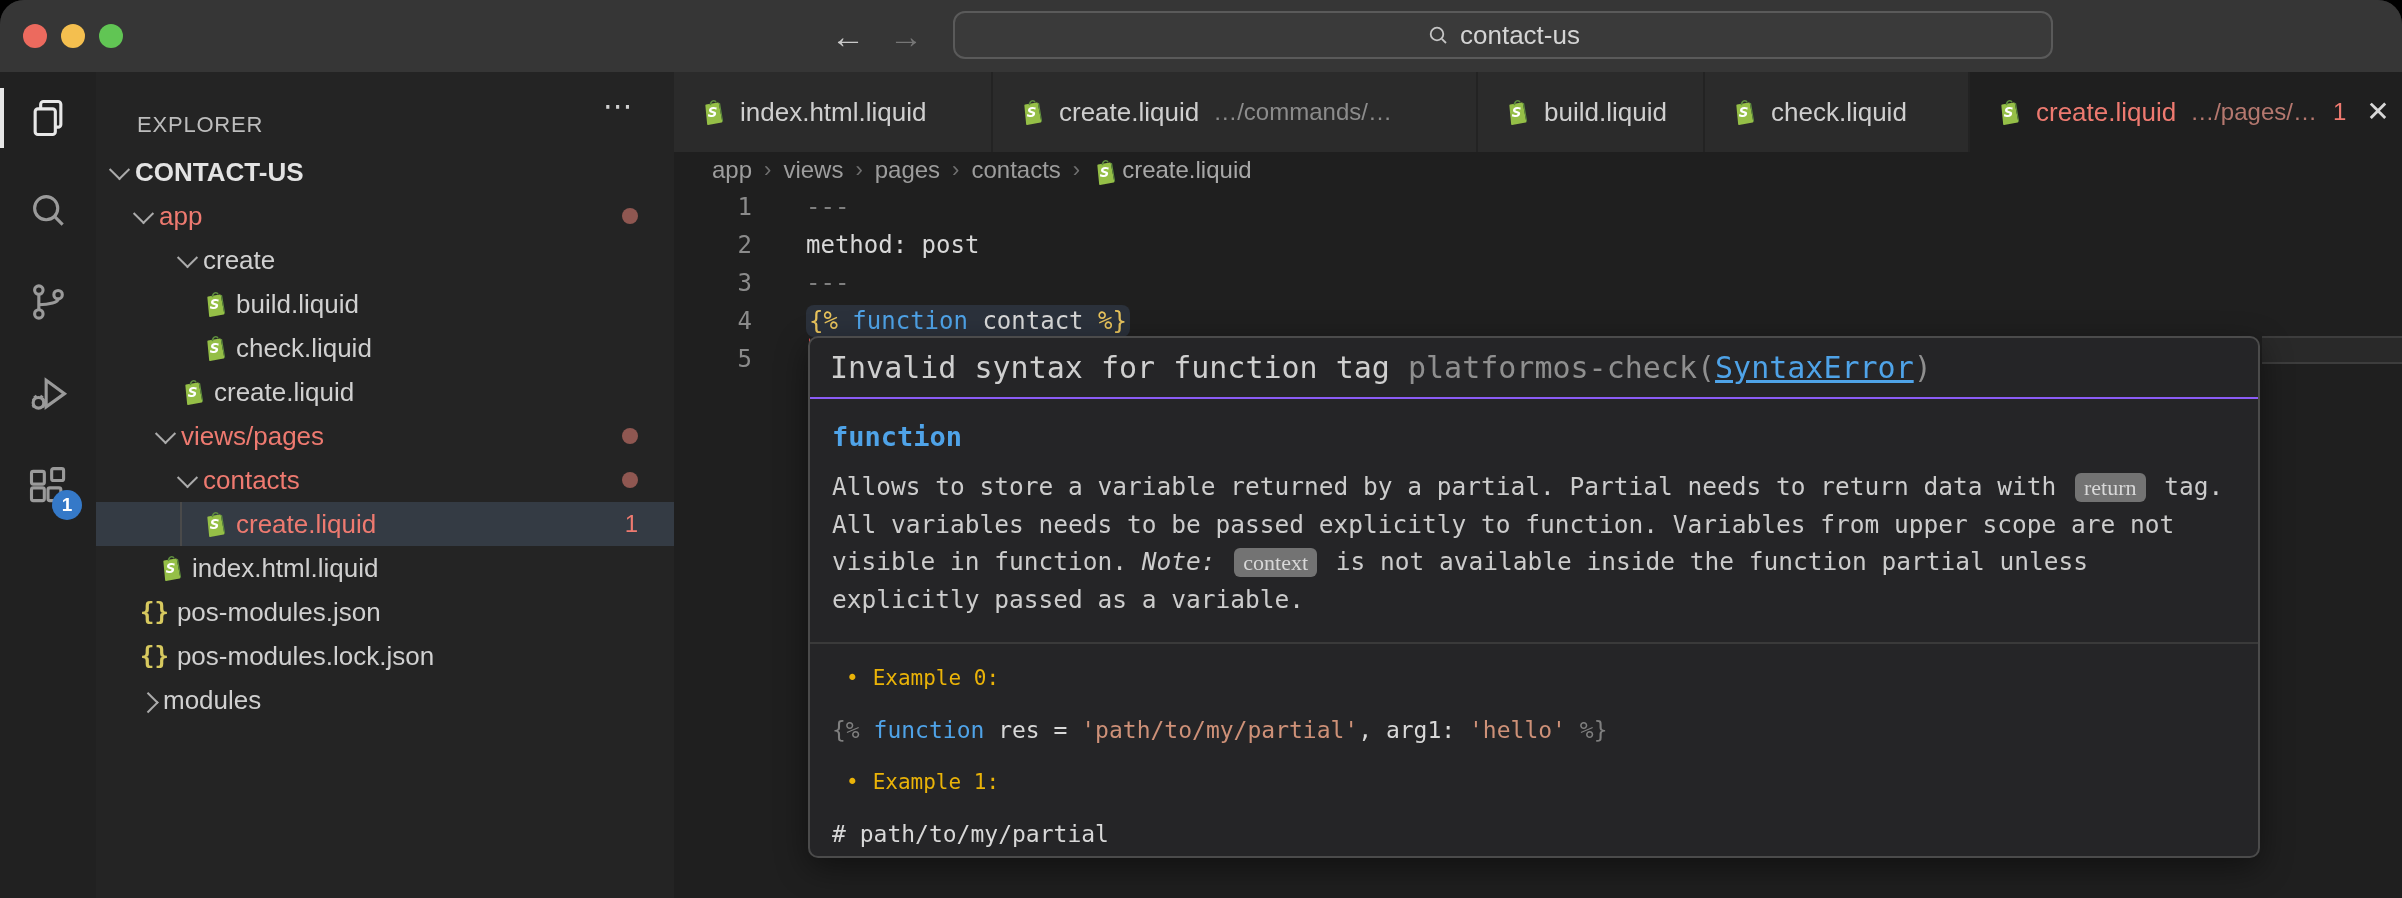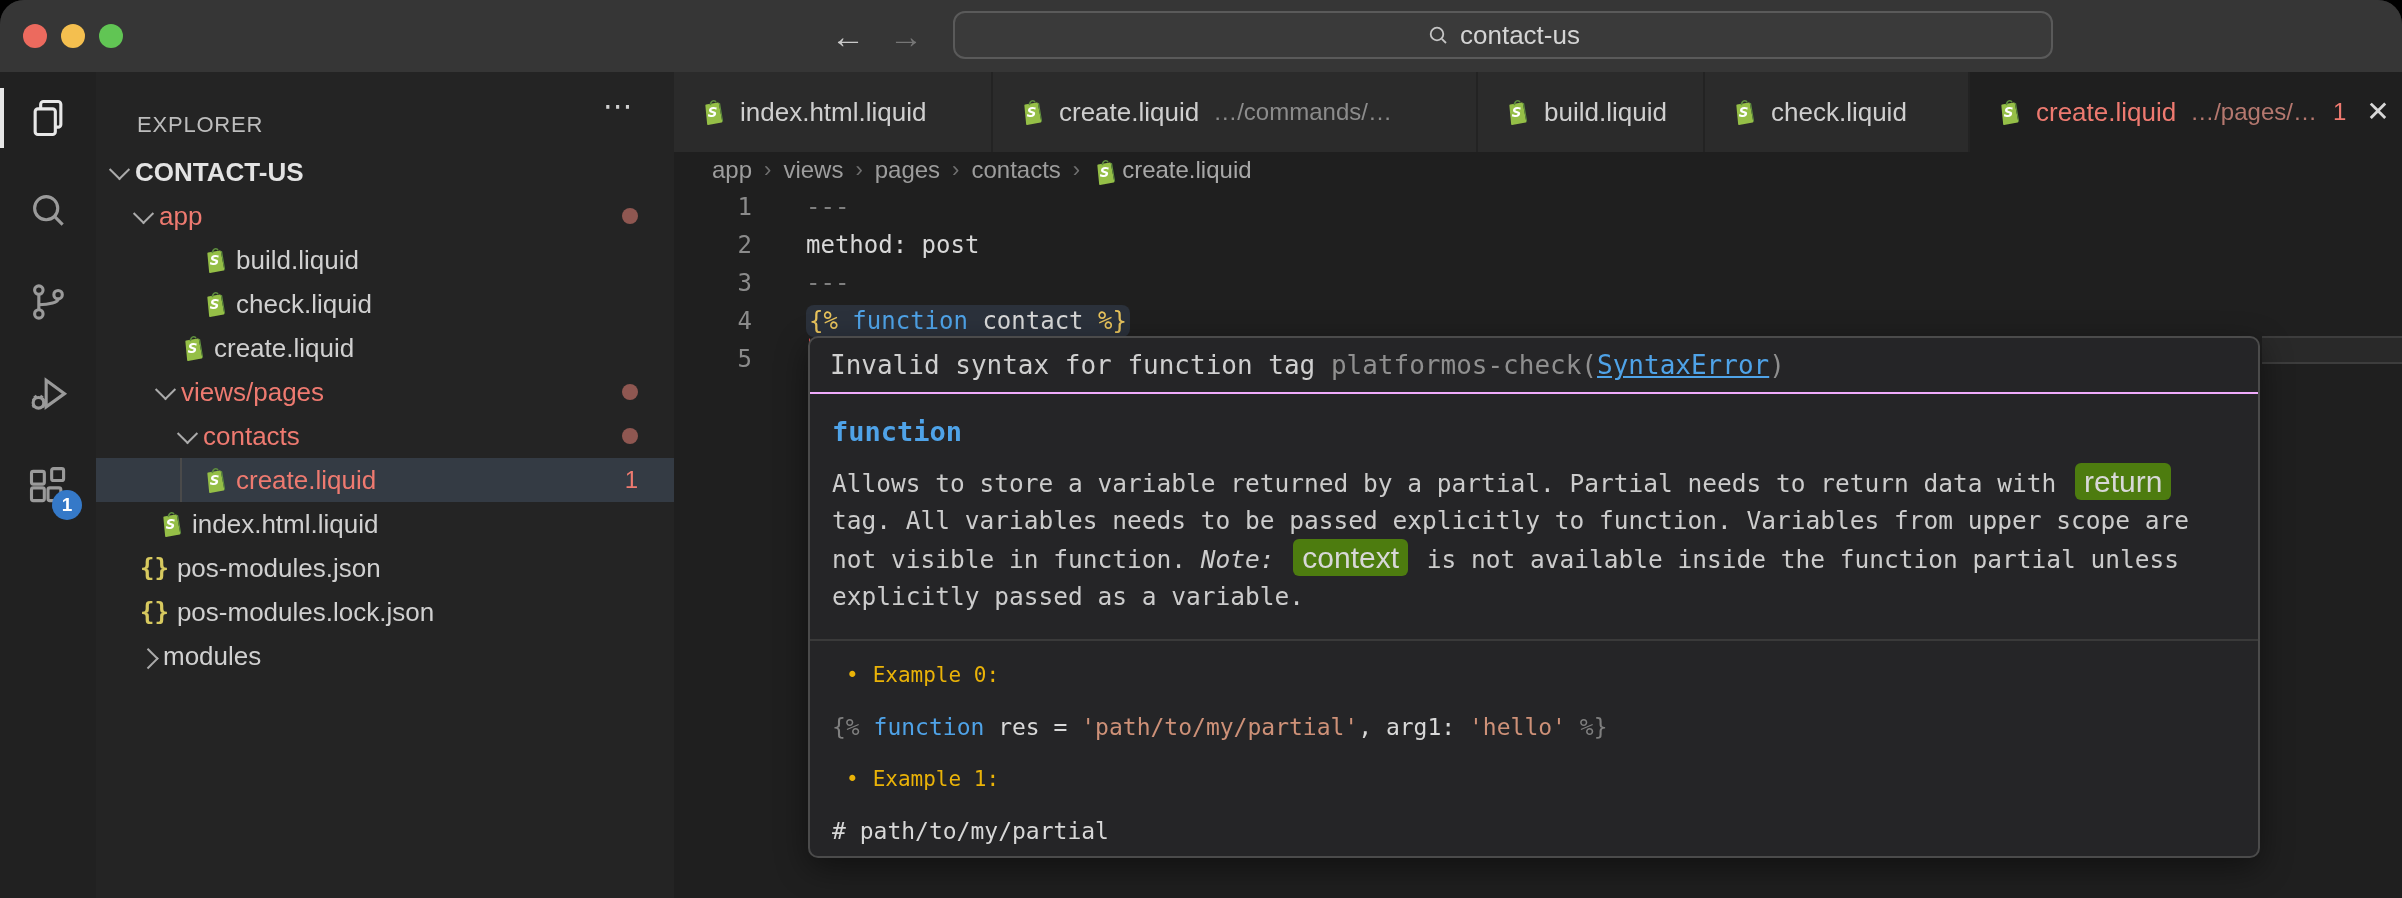--- a/index.html
+++ b/index.html
@@ -82,29 +82,29 @@
   .t-gray{color:var(--gray);} .t-yellow{color:var(--yellow);} .t-blue{color:var(--blue);}
   .t-fg{color:#d8d8d8;} .t-orange{color:var(--orange);}
 
   .right-band{position:absolute;left:1588px;top:148px;width:140px;height:28px;background:#292929;
               border-top:2px solid #3d3d3d;border-bottom:2px solid #3d3d3d;box-sizing:border-box;}
 
   
   .tooltip{position:absolute;left:134px;top:148px;width:1452px;height:522px;box-sizing:border-box;
            background:#252527;border:2px solid #4b4b4b;border-radius:10px;overflow:hidden;
            box-shadow:0 10px 32px rgba(0,0,0,.45);z-index:5;}
-  .tt-error{font-family:"DejaVu Sans Mono",monospace;font-size:26px;color:#cfcfcf;
-            padding:12px 20px;border-bottom:2px solid #f0abfc;}
+  .tt-error{font-family:"DejaVu Sans Mono",monospace;font-size:30px;color:#cfcfcf;
+            padding:12px 20px;border-bottom:2px solid #8b5cf6;}
   .tt-src{color:#8f8f8f;}
   .tt-link{color:var(--blue);text-decoration:underline;cursor:pointer;}
   .tt-body{padding:0 22px;}
   .tt-head{color:var(--blue);font-size:27px;font-weight:bold;margin:22px 0 0;}
   .tt-para{color:#cccccc;font-size:24.5px;line-height:37px;margin:16px 0 0;}
-  .chip{font-family:Liberation Sans, sans-serif;background:#4d7c0f;color:#d8d8d8;
-        padding:2px 9px;border-radius:6px;font-size:30px;margin:0 4px;}
+  .chip{font-family:Liberation Serif, serif;background:#737373;color:#d8d8d8;
+        padding:2px 9px;border-radius:6px;font-size:22px;margin:0 4px;}
   .tt-hr{border:none;border-top:2px solid #3a3a3a;margin:24px -22px 0;}
   .bullet{color:#eab308;font-size:21px;margin:22px 0 0 14px;}
   .bullet::before{content:"•";margin-right:14px;}
   .tt-code{font-family:"DejaVu Sans Mono",monospace;font-size:23px;line-height:36px;
            margin-top:22px;white-space:pre;color:#d4d4d4;}
 </style>
 </head>
 <body>
 
 <div class="window">
@@ -176,20 +176,24 @@
         <span class="lbl bold">CONTACT-US</span>
       </div>
 
       <div class="trow" style="padding-left:40px">
         <span class="chev down"></span>
         <span class="lbl mod">app</span>
         <span class="dot"></span>
       </div>
 
 
+      <div class="trow" style="padding-left:84px">
+        <span class="chev down"></span>
+        <span class="lbl">create</span>
+      </div>
 
       <div class="trow" style="padding-left:106px">
         <span class="bag-slot">
   <svg viewBox="0 0 20 22" width="26" height="28">
     <path d="M4.6 5.2 L13.8 3.5 Q14.4 3.4 14.5 4 L17.3 18.6 Q17.4 19.2 16.8 19.3 L6.1 21.2 Q5.5 21.3 5.4 20.7 L4 5.9 Q3.95 5.3 4.6 5.2 Z" fill="#95BF47"></path>
     <path d="M13.8 3.5 L15.6 4.2 L18 18.4 L17.3 18.6 L14.5 4 Z" fill="#5E8E3E"></path>
     <path d="M7.9 5.6 Q8.3 2.5 10.5 2.2 Q11.8 2.1 12.3 3.4" stroke="#5E8E3E" stroke-width="1.3" fill="none"></path>
     <text x="9.6" y="15.2" font-size="10.5" font-weight="bold" font-style="italic" fill="#ffffff" text-anchor="middle" font-family="DejaVu Sans">S</text>
   </svg>
 </span>

